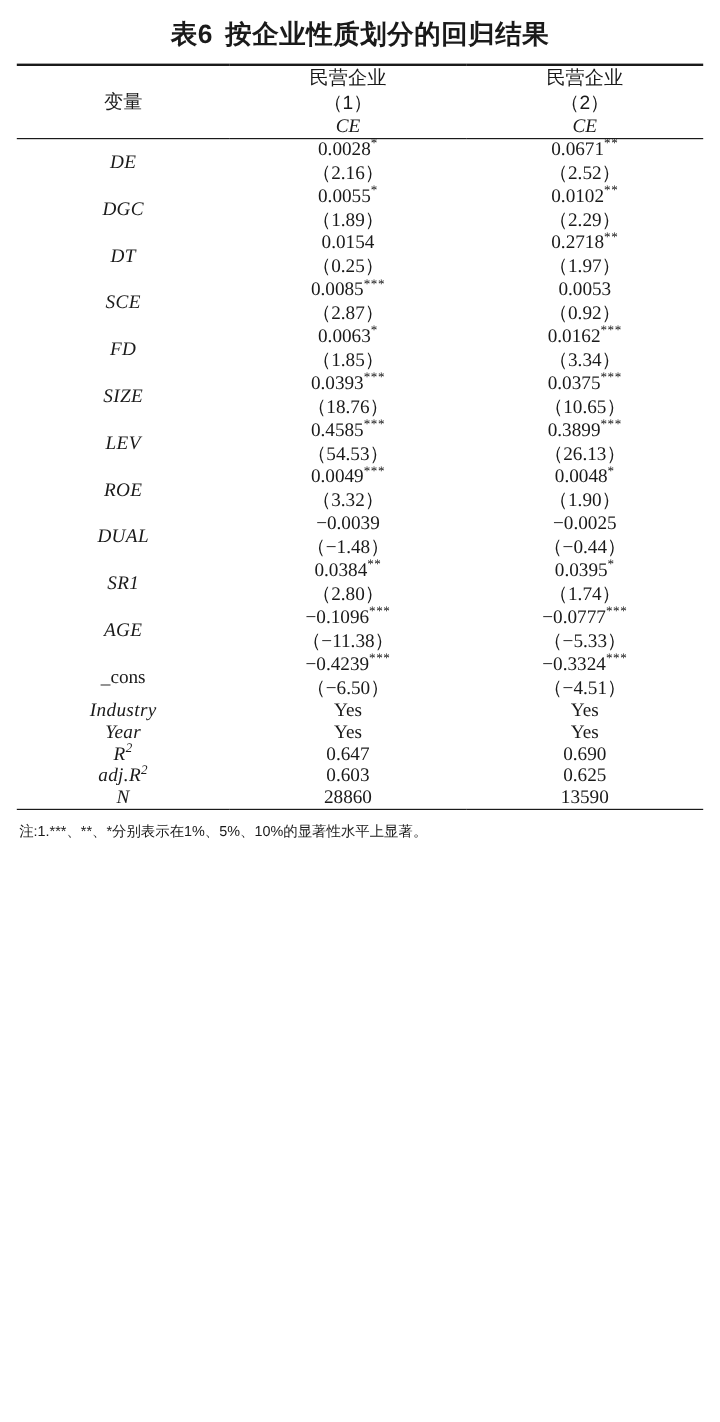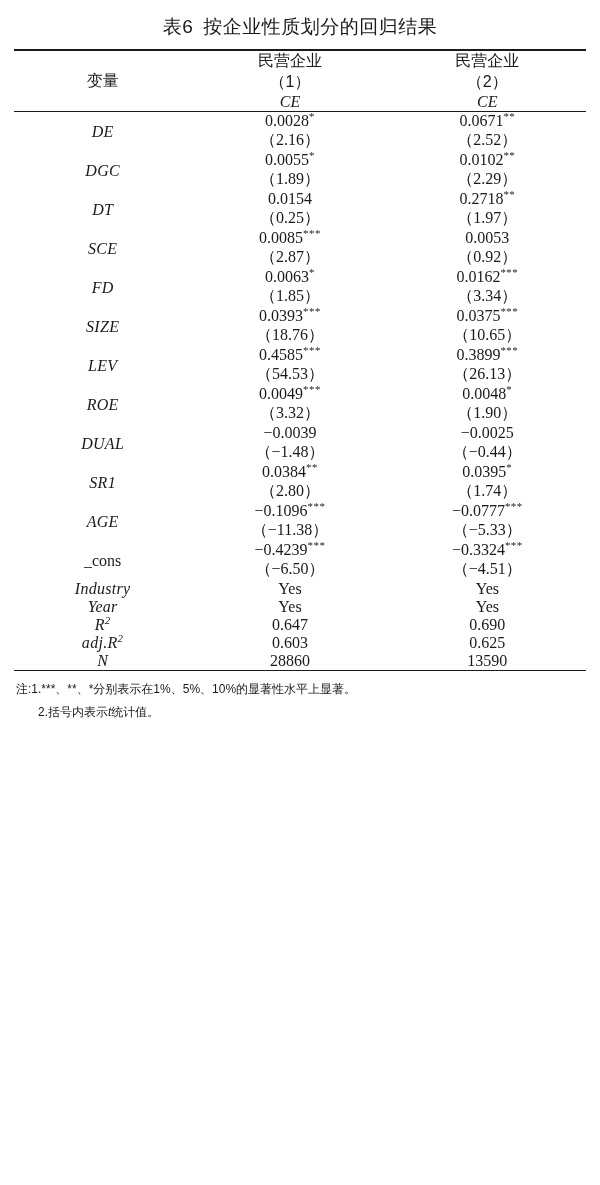--- a/index.html
+++ b/index.html
@@ -14,22 +14,22 @@
     color: #1a1a1a;
     -webkit-font-smoothing: antialiased;
   }
   .page {
     width: 600px;
     box-sizing: border-box;
     padding: 8px 14px 10px 14px;
   }
   .table-title {
     text-align: center;
-    font-size: 19px;
-    font-weight: normal;
+    font-size: 22px;
+    font-weight: bold;
     letter-spacing: 0.5px;
     padding: 6px 0 9px 0;
     font-family: "Liberation Sans", "DejaVu Sans", sans-serif;
   }
   .title-num {
     margin-right: 10px;
   }
   table.reg {
     width: 100%;
     border-collapse: collapse;
@@ -312,16 +312,15 @@
 
       <tbody>
         <tr class="rule-bottom">
           <td colspan="3"></td>
         </tr>
     </tbody>
   </table>
 
   <div class="note">
     <span class="note-line">注:1.***、**、*分别表示在1%、5%、10%的显著性水平上显著。</span>
-    <span class="note-line2"><span>2.括号内表示</span><span class="ital">t</span><span>统计值。</span></span>
   </div>
 
 </div>
 
 </body></html>

